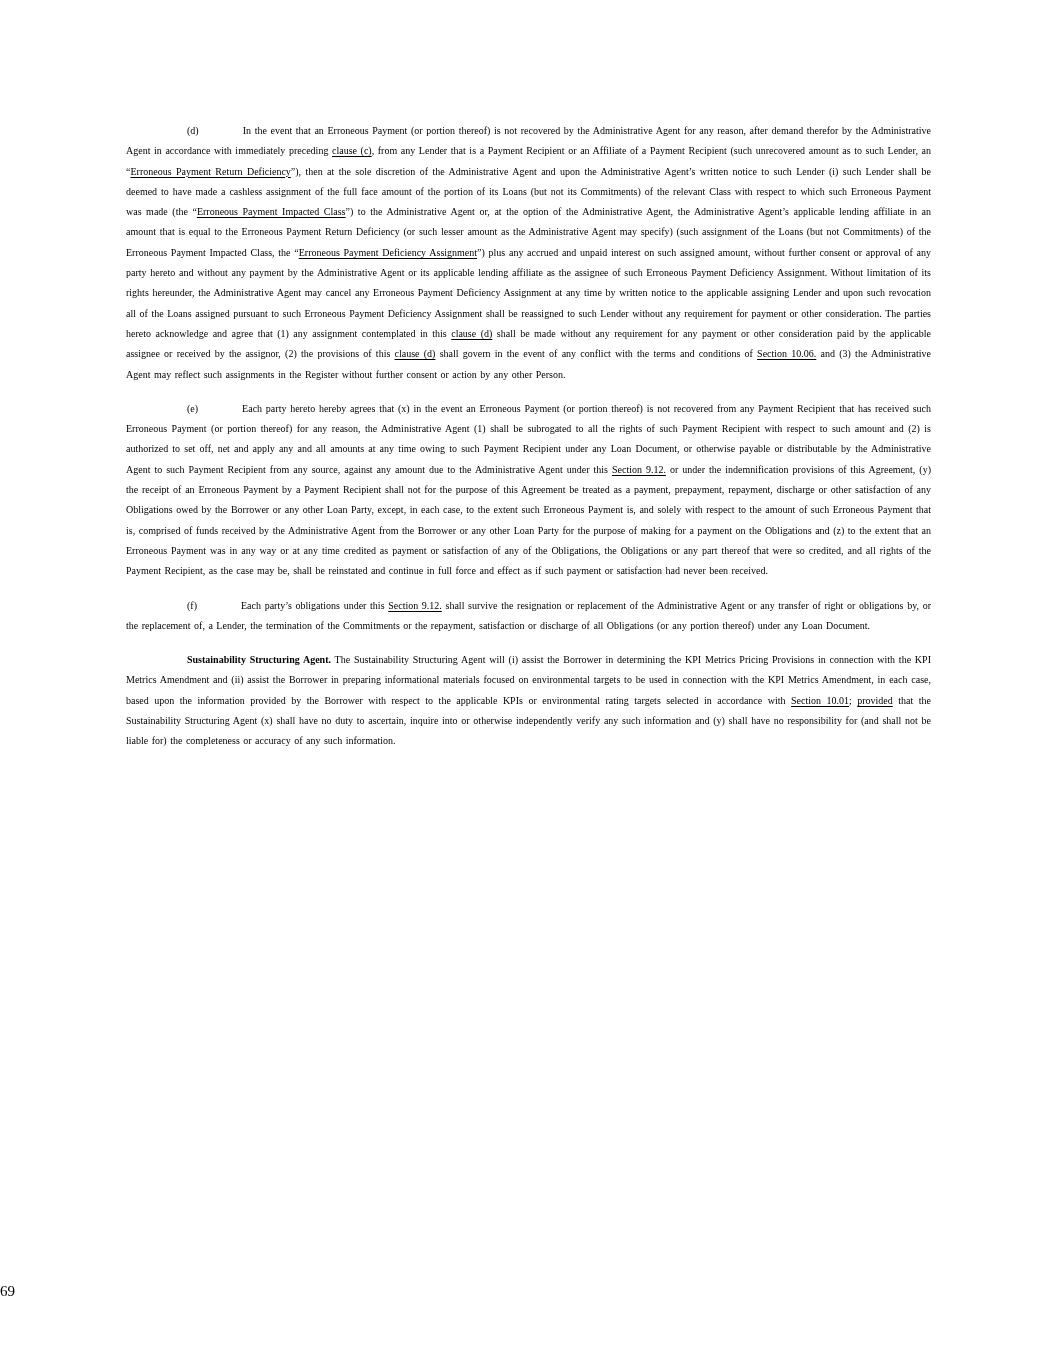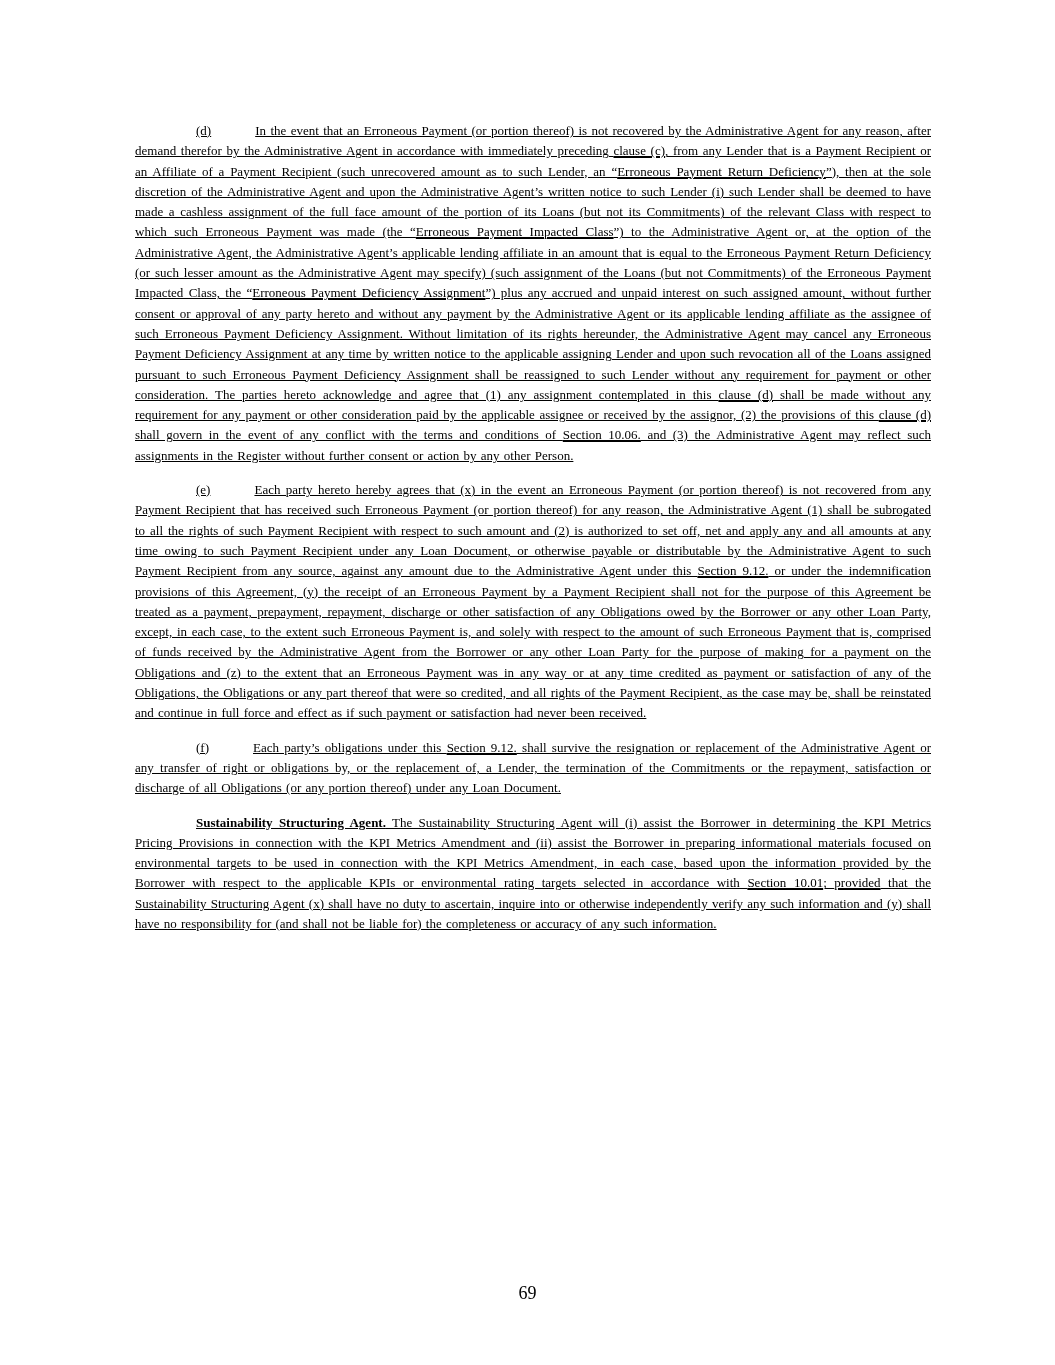--- a/index.html
+++ b/index.html
@@ -16,46 +16,45 @@
     font-family: "Liberation Serif", "DejaVu Serif", serif;
     color: #000000;
   }
   .content {
     position: absolute;
     left: 123px;
     top: 121px;
     width: 808px;
   }
   .para {
-    font-size: 13px;
+    font-size: 10px;
     line-height: 20.3px;
     text-align: justify;
     text-indent: 61px;
-    margin: 0 0 14px 12px;
+    margin: 0 0 14px 3px;
     word-spacing: 1px;
-    text-decoration: underline;
   }
   .seg-tab {
     display: inline-block;
     width: 44px;
   }
   .seg-u {
     text-decoration: underline;
     text-underline-offset: 2px;
   }
   .seg-b {
     font-weight: 700;
   }
   .footer {
     position: absolute;
     top: 1283px;
     left: 0;
     width: 1055px;
-    text-align: center;
-    font-size: 18px;
+    text-align: left;
+    font-size: 15px;
   }
 </style>
 </head>
 <body>
 
 <div class="page">
   <div class="content">
       <p class="para"><span>(d)</span><span class="seg-tab"></span><span>In the event that an Erroneous Payment (or portion thereof) is not recovered by the Administrative Agent for any reason, after demand therefor by the Administrative Agent in accordance with immediately preceding </span><span class="seg-u">clause (c)</span><span>, from any Lender that is a Payment Recipient or an Affiliate of a Payment Recipient (such unrecovered amount as to such Lender, an “</span><span class="seg-u">Erroneous Payment Return Deficiency</span><span>”), then at the sole discretion of the Administrative Agent and upon the Administrative Agent’s written notice to such Lender (i) such Lender shall be deemed to have made a cashless assignment of the full face amount of the portion of its Loans (but not its Commitments) of the relevant Class with respect to which such Erroneous Payment was made (the “</span><span class="seg-u">Erroneous Payment Impacted Class</span><span>”) to the Administrative Agent or, at the option of the Administrative Agent, the Administrative Agent’s applicable lending affiliate in an amount that is equal to the Erroneous Payment Return Deficiency (or such lesser amount as the Administrative Agent may specify) (such assignment of the Loans (but not Commitments) of the Erroneous Payment  Impacted Class, the “</span><span class="seg-u">Erroneous Payment Deficiency Assignment</span><span>”) plus any accrued and unpaid interest on such assigned amount, without further consent or approval of any party hereto and without any payment by the Administrative Agent or its applicable lending affiliate as the assignee of such Erroneous Payment Deficiency Assignment.  Without limitation of its rights hereunder, the Administrative Agent may cancel any Erroneous Payment Deficiency Assignment at any time by written notice to the applicable assigning Lender and upon such revocation all of the Loans assigned pursuant to such Erroneous Payment Deficiency Assignment shall be reassigned to such Lender without any requirement for payment or other consideration.  The parties hereto acknowledge and agree that (1) any assignment contemplated in this </span><span class="seg-u">clause (d)</span><span> shall be made without any requirement for any payment or other consideration paid by the applicable assignee or received by the assignor, (2) the provisions of this </span><span class="seg-u">clause (d)</span><span> shall govern in the event of any conflict with the terms and conditions of </span><span class="seg-u">Section 10.06.</span><span> and (3) the Administrative Agent may reflect such assignments in the Register without further consent or action by any other Person.</span></p>
       <p class="para"><span>(e)</span><span class="seg-tab"></span><span>Each party hereto hereby agrees that (x) in the event an Erroneous Payment (or portion thereof) is not recovered from any Payment Recipient that has received such Erroneous Payment (or portion thereof) for any reason, the Administrative Agent (1) shall be subrogated to all the rights of such Payment Recipient with respect to such amount and (2) is authorized to set off, net and apply any and all amounts at any time owing to such Payment Recipient under any Loan Document, or otherwise payable or distributable by the Administrative Agent to such Payment Recipient from any source, against any amount due to the Administrative Agent under this </span><span class="seg-u">Section 9.12.</span><span> or under the indemnification provisions of this Agreement, (y) the receipt of an Erroneous Payment by a Payment Recipient shall not for the purpose of this Agreement be treated as a payment, prepayment, repayment, discharge or other satisfaction of any Obligations owed by the Borrower or any other Loan Party, except, in each case, to the extent such Erroneous Payment is, and solely with respect to the amount of such Erroneous Payment that is, comprised of funds received by the Administrative Agent from the Borrower or any other Loan Party for the purpose of making for a payment on the Obligations and (z) to the extent that an Erroneous Payment was in any way or at any time credited as payment or satisfaction of any of the Obligations, the Obligations or any part thereof that were so credited, and all rights of the Payment Recipient, as the case may be, shall be reinstated and continue in full force and effect as if such payment or satisfaction had never been received.</span></p>
       <p class="para"><span>(f)</span><span class="seg-tab"></span><span>Each party’s obligations under this </span><span class="seg-u">Section 9.12.</span><span> shall survive the resignation or replacement of the Administrative Agent or any transfer of right or obligations by, or the replacement of, a Lender, the termination of the Commitments or the repayment, satisfaction or discharge of all Obligations (or any portion thereof) under any Loan Document.</span></p>

